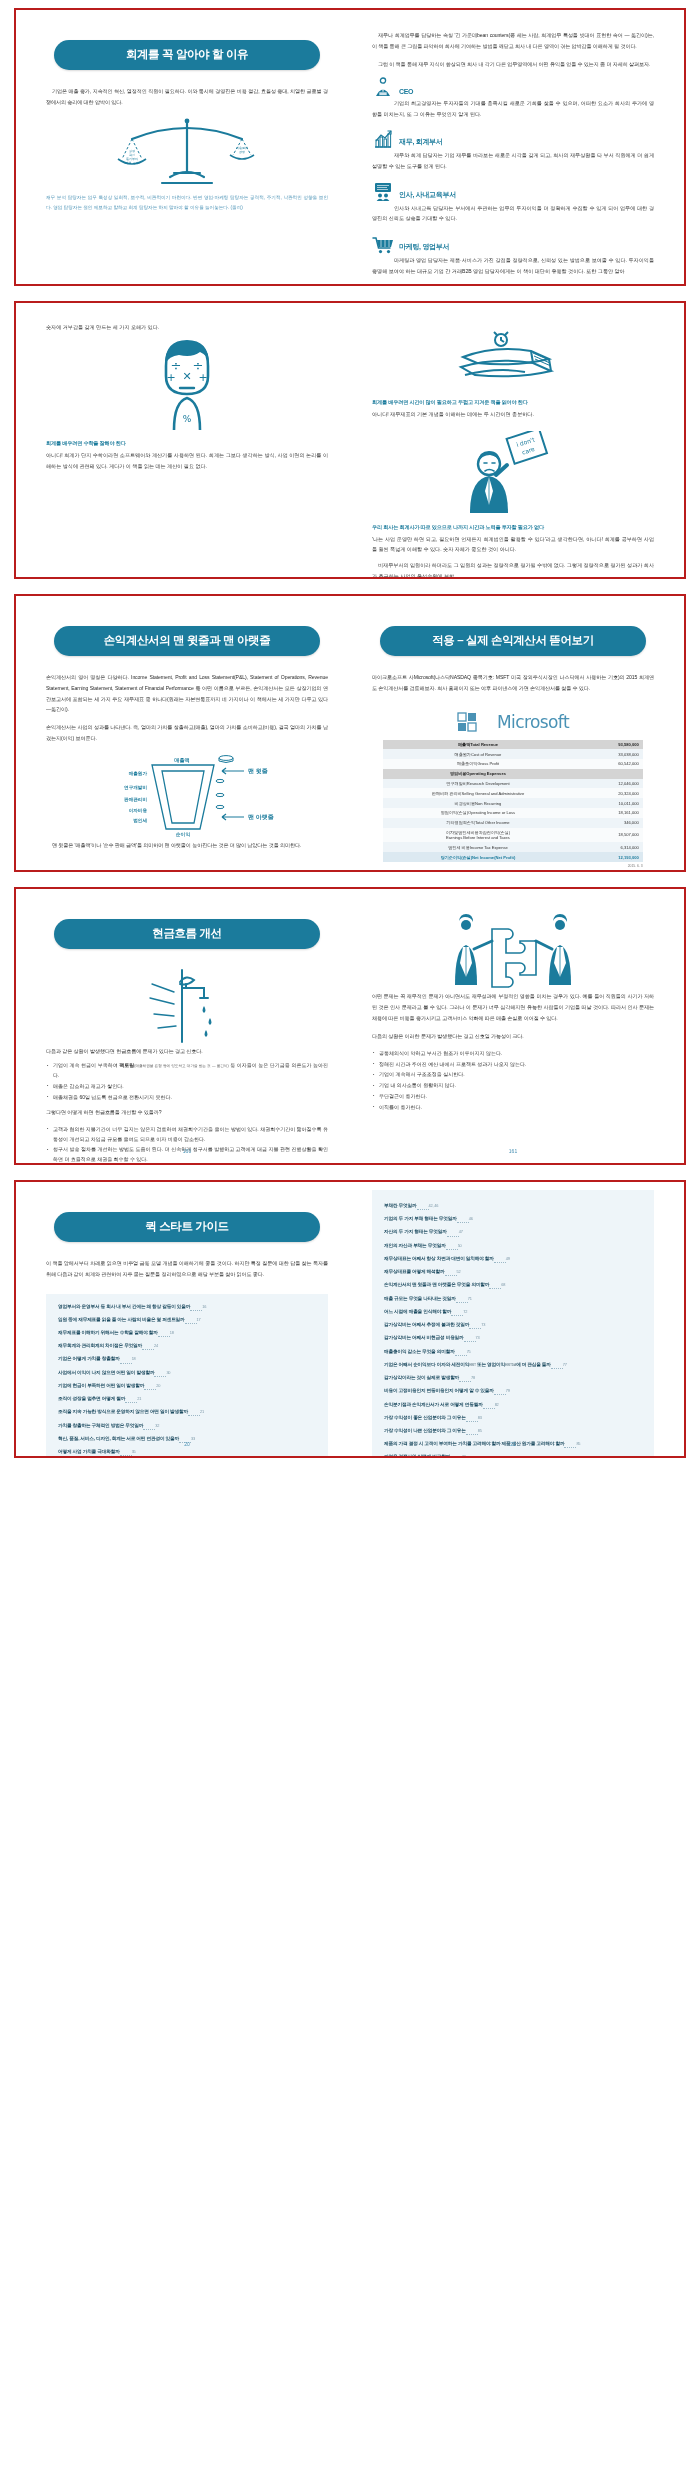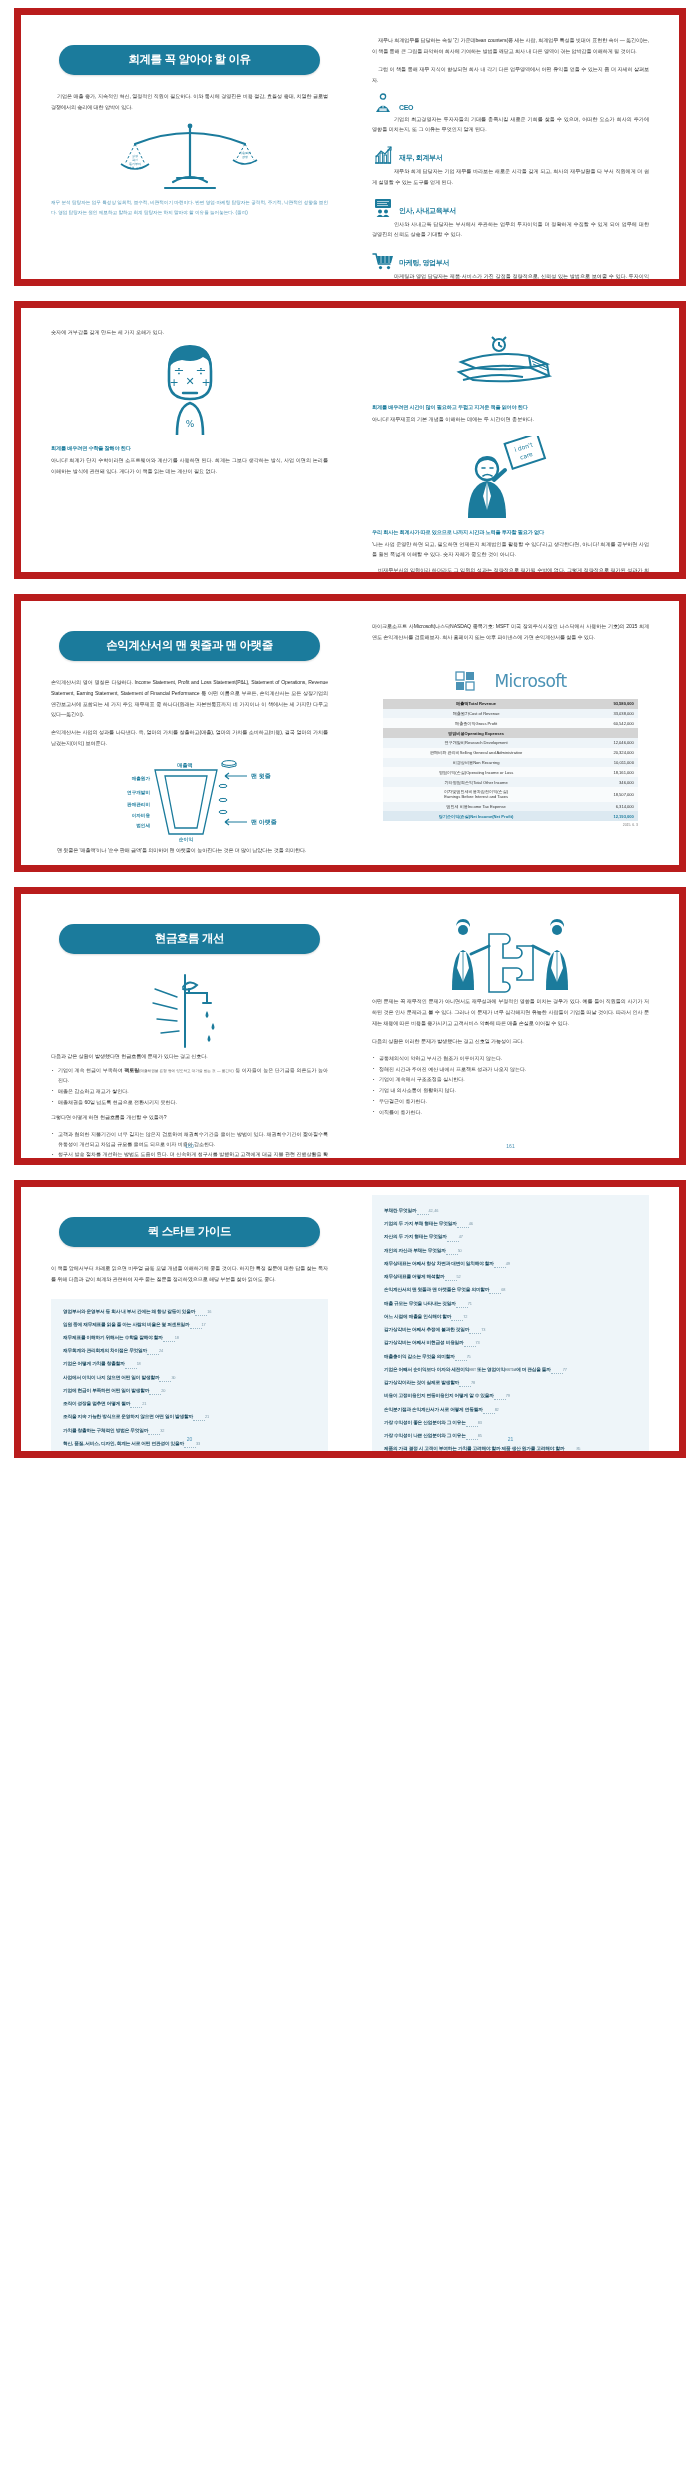--- a/index.html
+++ b/index.html
@@ -16,21 +16,21 @@
     overflow: hidden;
   }
   .preview-stack {
     width: 700px;
     padding: 8px 14px;
     display: flex;
     flex-direction: column;
     gap: 15px;
   }
   .spread {
-    border: 7px solid #b91c1c;
+    border: 2px solid #b91c1c;
     background: #fff;
     width: 672px;
     height: 278px;
     display: flex;
     position: relative;
     overflow: hidden;
   }
   .page {
     width: 50%;
     height: 100%;
@@ -120,21 +120,21 @@
     font-size: 5.1px; line-height: 2.1; color: #2a2a2a;
     text-align: justify; margin: 0 0 5px 0;
   }
 
   
   .fig-center { display:flex; justify-content:center; align-items:center; }
 
   
   .ms-logo {
     display: flex; align-items: center; justify-content: center;
-    gap: 20px; margin: 28px 0 8px 0;
+    gap: 20px; margin: 18px 0 8px 0;
   }
   .ms-word {
     font-size: 17px;
     color: #4a92b5;
     font-family: "DejaVu Sans", sans-serif;
     letter-spacing: -0.6px;
   }
 
   
   table.fin {
@@ -423,20 +423,21 @@
             <ellipse cx="128" cy="30" rx="4" ry="1.6"></ellipse>
             <ellipse cx="128" cy="44" rx="4" ry="1.6"></ellipse>
             <ellipse cx="128" cy="56" rx="4" ry="1.6"></ellipse>
           </g>
         </svg>
       </div>
       <p class="body-text indent" style="margin-top:3px">맨 윗줄은 '매출액'이나 '순수 판매 금액'을 의미하며 맨 아랫줄이 높아진다는 것은 더 많이 남았다는 것을 의미한다.</p>
     </div>
 
     <div class="page right">
+      <div class="title-pill">적용 – 실제 손익계산서 뜯어보기</div>
       <p class="body-text">마이크로소프트 사Microsoft(나스닥NASDAQ 종목기호: MSFT 미국 장외주식시장인 나스닥에서 사용하는 기호)의 2015 회계연도 손익계산서를 검토해보자. 회사 홈페이지 또는 야후 파이낸스에 가면 손익계산서를 찾을 수 있다.</p>
 
       <div class="ms-logo">
         <svg width="20" height="20" viewBox="0 0 20 20">
           <rect x="1" y="1" width="8" height="8" fill="none" stroke="#4a92b5" stroke-width="1.3"></rect>
           <rect x="11" y="1" width="8" height="8" fill="#4a92b5"></rect>
           <rect x="1" y="11" width="8" height="8" fill="#4a92b5"></rect>
           <rect x="11" y="11" width="8" height="8" fill="none" stroke="#4a92b5" stroke-width="1.3"></rect>
         </svg>
         <span class="ms-word">Microsoft</span>

